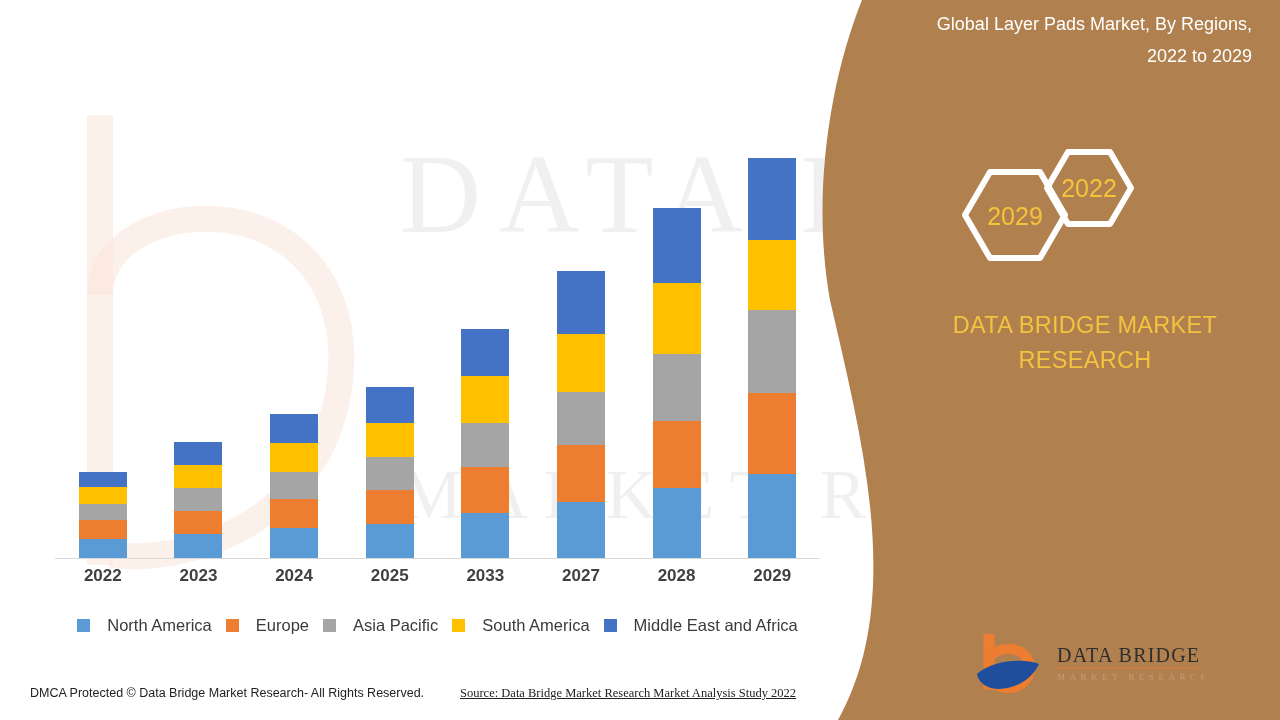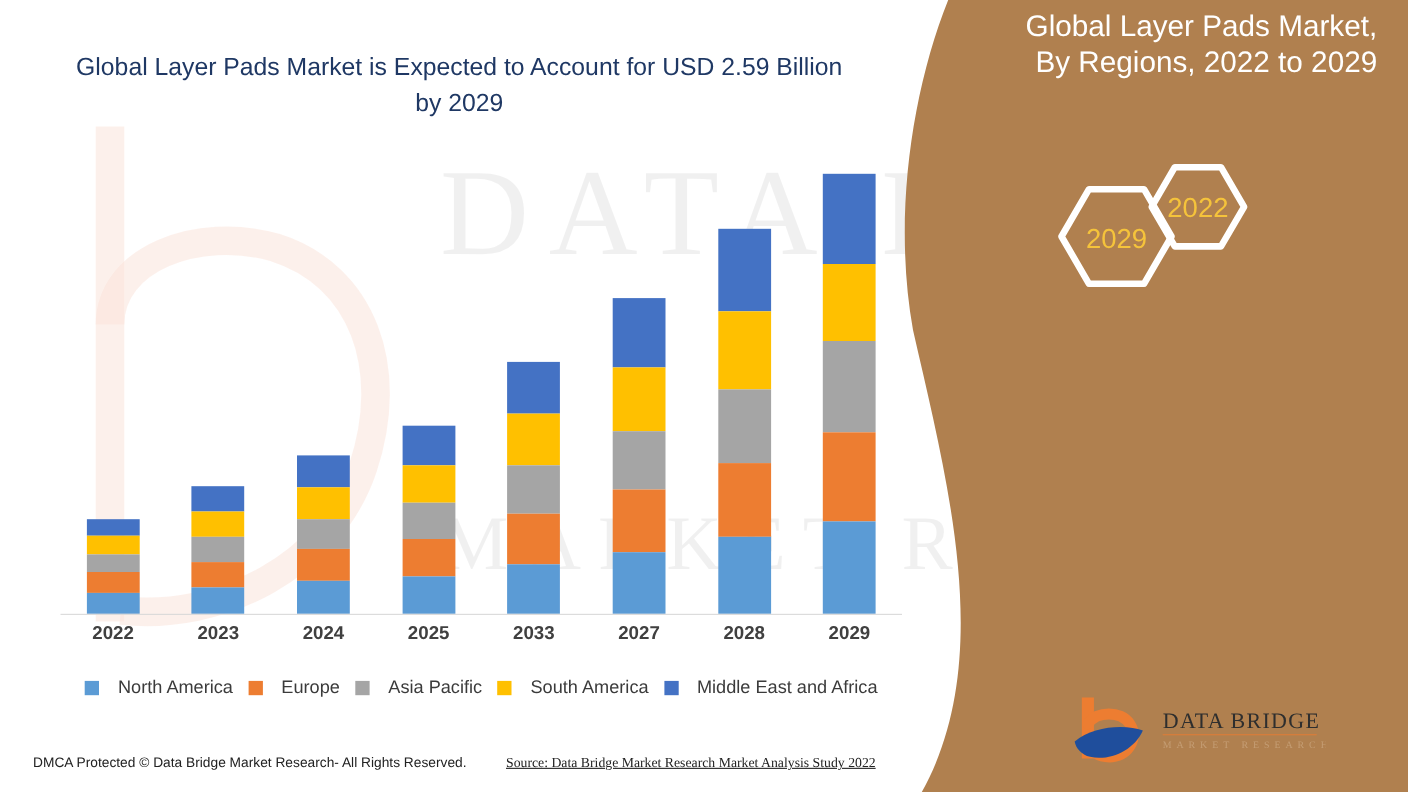--- a/index.html
+++ b/index.html
@@ -181,21 +181,21 @@
     height: 720px;
   }
   .panel-title {
     position: absolute;
     left: 10px;
     top: 8px;
     width: 360px;
     text-align: right;
     padding-right: 18px;
     box-sizing: border-box;
-    font-size: 27px;
+    font-size: 18px;
     line-height: 32px;
     color: #FFFFFF;
     font-weight: 400;
   }
   .hexes {
     position: absolute;
     left: 55px;
     top: 138px;
     width: 240px;
     height: 155px;
@@ -232,21 +232,20 @@
 
   <div class="wm-layer">
     <svg class="wm-b" viewBox="0 0 320 500">
       <path d="M40 20 L40 470" stroke="#F0A080" stroke-width="26" fill="none" opacity="0.5"></path>
       <path d="M40 200 C 40 140, 120 110, 190 130 C 270 155, 300 240, 270 330 C 240 420, 140 470, 50 460" stroke="#F0A080" stroke-width="26" fill="none" opacity="0.5"></path>
     </svg>
     <div class="wm-text wm-databridge">DATA BRIDGE</div>
     <div class="wm-text wm-marketresearch">MARKET RESEARCH</div>
   </div>
 
-  <div class="chart-title">Global Layer Pads Market is Expected to Account for USD 2.59 Billion by 2029</div>
 
   <div class="bars" id="bars">
       <div class="bar-col">
         <div class="bar">
           <div class="seg" title="Middle East and Africa 2022: 14" style="background: rgb(68, 114, 196); height: 15.0316px;"></div>
           <div class="seg" title="South America 2022: 16" style="background: rgb(255, 192, 0); height: 17.1789px;"></div>
           <div class="seg" title="Asia Pacific 2022: 15" style="background: rgb(165, 165, 165); height: 16.1053px;"></div>
           <div class="seg" title="Europe 2022: 17" style="background: rgb(237, 125, 49); height: 18.2526px;"></div>
           <div class="seg" title="North America 2022: 18" style="background: rgb(91, 155, 213); height: 19.3263px;"></div>
         </div>
@@ -367,20 +366,21 @@
         <polygon points="10,77 35,34 85,34 110,77 85,120 35,120" fill="none" stroke="#FFFFFF" stroke-width="6" stroke-linejoin="round"></polygon>
         <text class="hex-num" x="60" y="87" text-anchor="middle">2029</text>
       </g>
 
       <g>
         <polygon points="92,50 113,14 155,14 176,50 155,86 113,86" fill="none" stroke="#FFFFFF" stroke-width="6" stroke-linejoin="round"></polygon>
         <text class="hex-num" x="134" y="59" text-anchor="middle">2022</text>
       </g>
     </svg>
 
+    <div class="brand-text">DATA BRIDGE MARKET RESEARCH</div>
   </div>
 
   <svg class="logo" viewBox="0 0 230 62">
     <g>
       <path d="M14 4 L14 50" stroke="#ED7D31" stroke-width="11" fill="none" stroke-linecap="square"></path>
       <path d="M14 24 C 22 12, 44 12, 52 24 C 60 36, 52 52, 36 54 C 24 55, 14 48, 12 40" stroke="#ED7D31" stroke-width="10" fill="none" stroke-linecap="round"></path>
       <path d="M2 40 C 18 26, 48 24, 64 30 C 56 48, 34 58, 16 54 C 8 52, 3 46, 2 40 Z" fill="#1F4E9C"></path>
     </g>
     <text x="82" y="28" font-family="Liberation Serif, serif" font-size="20" letter-spacing="1.2" fill="#2E2E2E">DATA BRIDGE</text>
     <line x1="82" y1="34" x2="222" y2="34" stroke="#ED7D31" stroke-width="1" opacity="0.8"></line>

